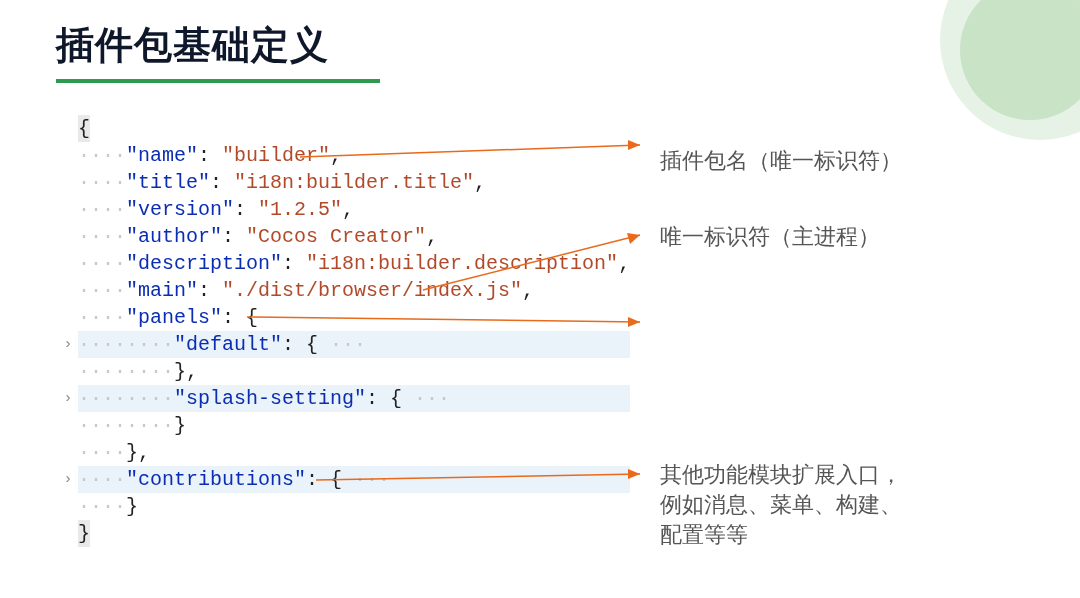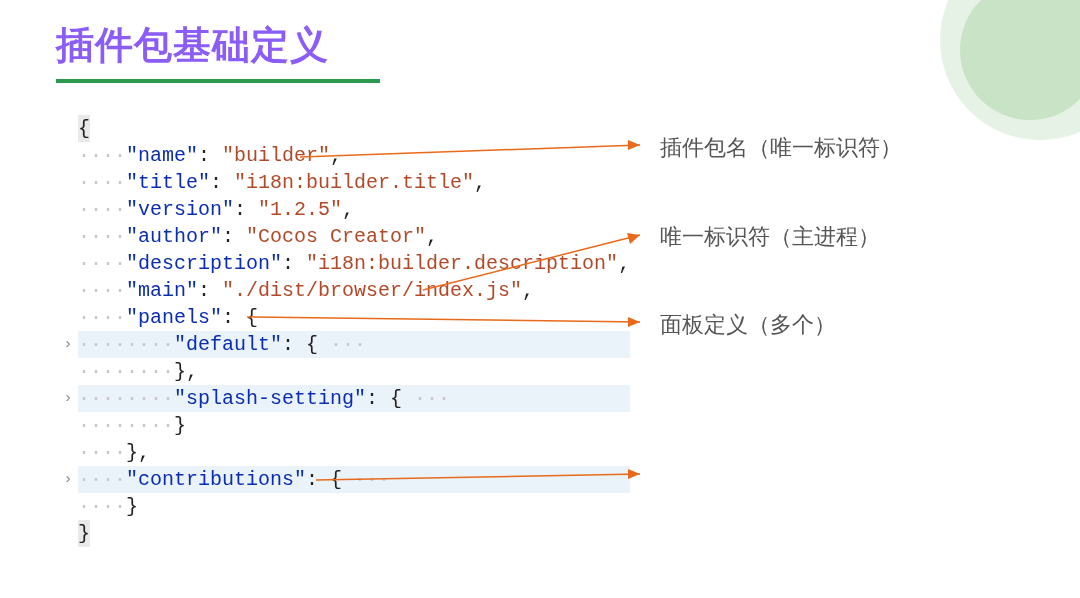--- a/index.html
+++ b/index.html
@@ -35,21 +35,21 @@
   }
 
   .title-wrap {
     position: absolute;
     top: 20px;
     left: 56px;
   }
   .title {
     font-size: 38px;
     font-weight: 700;
-    color: #8b5cf6;
+    color: #0f172a;
     margin: 0 0 8px 0;
     letter-spacing: 1px;
   }
   .title-underline {
     width: 324px;
     height: 4px;
     background: #2e9951;
   }
 
   .code-area {
@@ -137,36 +137,38 @@
   <div class="code-line"><span class="ws">····</span><span class="pun">},</span></div>
 
   <div class="code-line fold"><span class="gutter">›</span><span class="ws">····</span><span class="key">"contributions"</span><span class="pun">: {</span><span class="ws"> ···</span></div>
   <div class="code-line"><span class="ws">····</span><span class="pun">}</span></div>
 
   <div class="code-line"><span class="code-line hl">}</span></div>
 </div>
 
 <div class="annotations">
 
-  <div class="ann" style="top:133px; left:660px;">插件包名（唯一标识符）</div>
+  <div class="ann" style="top:146px; left:660px;">插件包名（唯一标识符）</div>
   <svg class="arrow" style="top:0; left:0;" width="1080" height="598">
     <polyline points="300,157 640,145"></polyline>
     <polygon class="head" points="640,145 628,140 628,150"></polygon>
   </svg>
 
   <div class="ann" style="top:222px; left:660px;">唯一标识符（主进程）</div>
   <svg class="arrow" style="top:0; left:0;" width="1080" height="598">
     <polyline points="423,290 640,235"></polyline>
     <polygon class="head" points="640,235 627,233 630,244"></polygon>
   </svg>
 
-  <div class="ann" style="top:310px; left:660px;">面板定义（多个）</div>
   <svg class="arrow" style="top:0; left:0;" width="1080" height="598">
     <polyline points="247,317 640,322"></polyline>
     <polygon class="head" points="640,322 628,317 628,327"></polygon>
   </svg>
 
+  <div class="ann" style="top:460px; left:660px; white-space:pre-line;">其他功能模块扩展入口，
+例如消息、菜单、构建、
+配置等等</div>
   <svg class="arrow" style="top:0; left:0;" width="1080" height="598">
     <polyline points="316,480 640,474"></polyline>
     <polygon class="head" points="640,474 628,469 628,479"></polygon>
   </svg>
 
 </div>
 
 </body></html>

